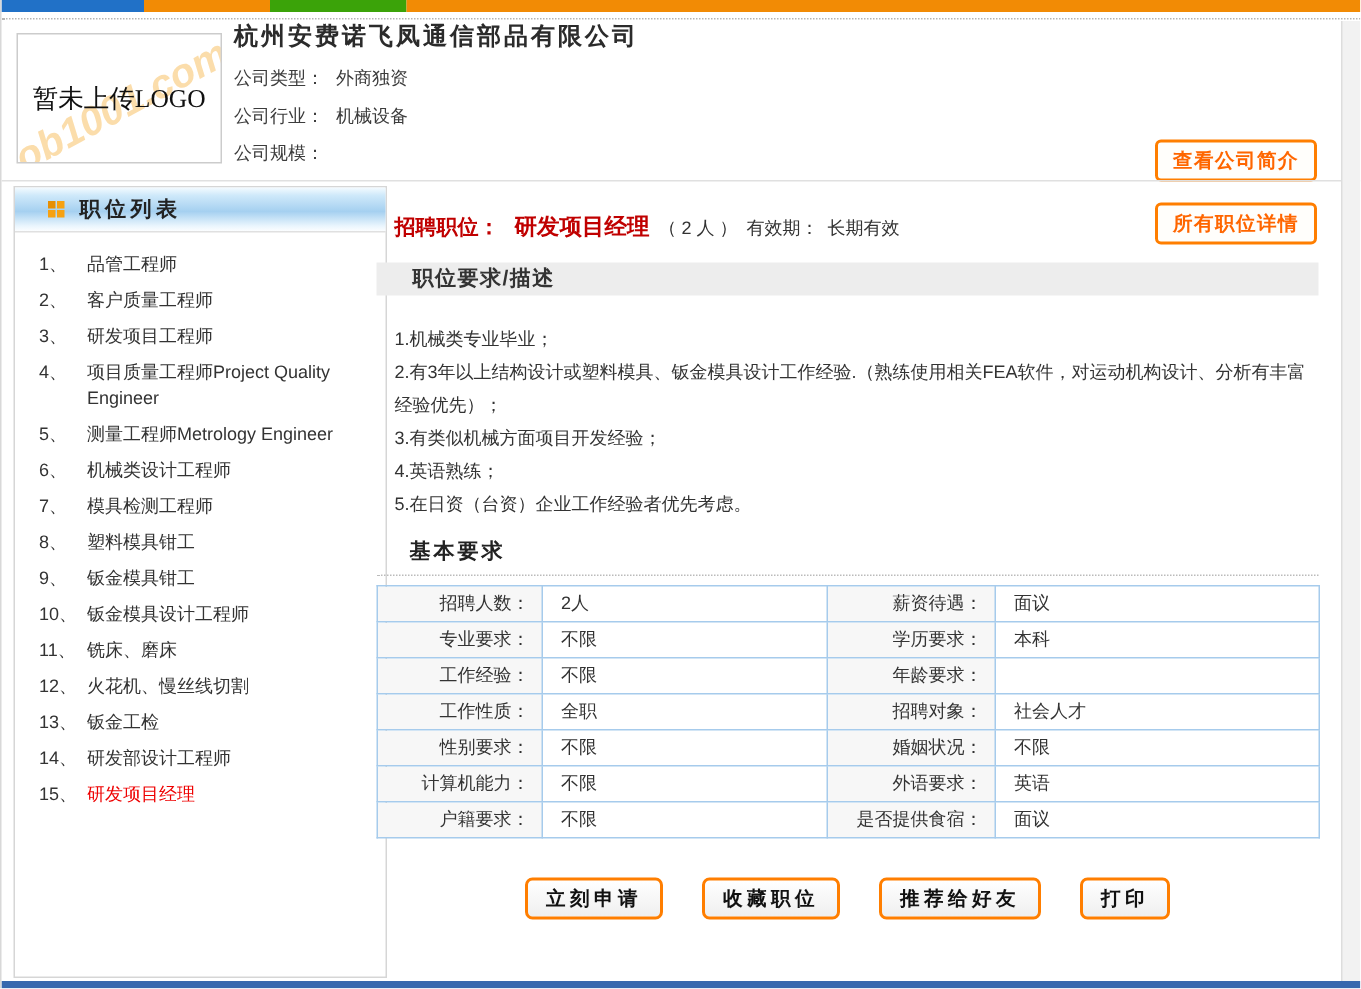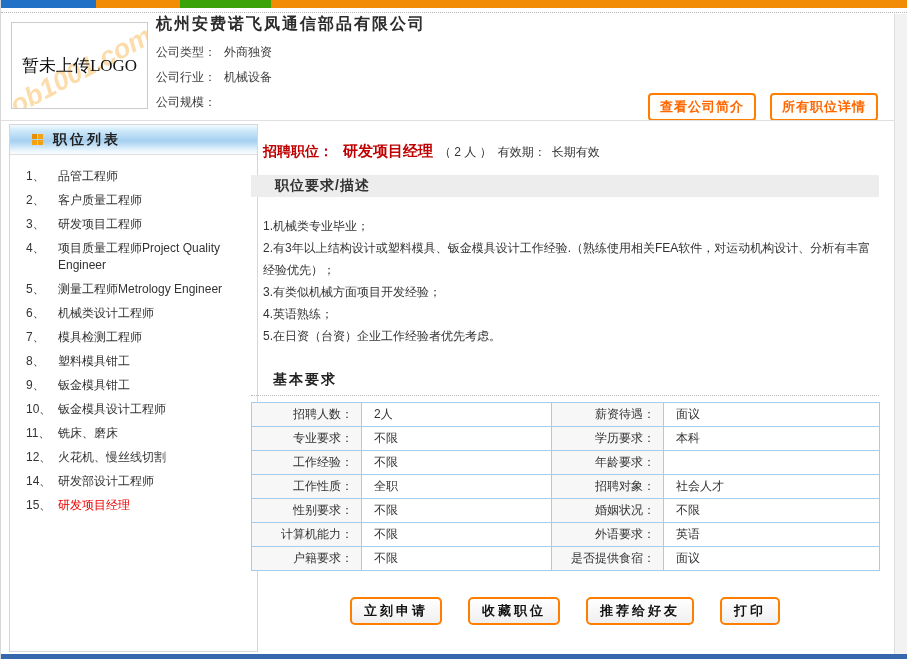--- a/index.html
+++ b/index.html
@@ -24,21 +24,21 @@
               font-size:27px; font-weight:bold; font-style:italic; color:#F5A623;
               opacity:.38; white-space:nowrap; }
   .logo-text { position:absolute; inset:0; display:flex; align-items:center; justify-content:center;
               font-size:17px; color:#111; z-index:2;
               font-family:"Liberation Serif","DejaVu Serif",serif; }
   .company-name { position:absolute; left:155px; top:14px; font-size:16px; font-weight:bold;
               color:#2b2b2b; letter-spacing:2px; }
   .company-fields { position:absolute; left:155px; top:44px; }
   .company-field { height:25px; font-size:12px; color:#3c3c3c; }
   .company-field .f-label { margin-right:8px; }
-  .header-buttons { position:absolute; top:93px; right:29px; display:flex; gap:14px; }
+  .header-buttons { position:absolute; top:93px; right:29px; display:flex; gap:14px;flex-direction:column; }
   .btn-outline { border:2px solid #FF7E00; border-radius:4px; background:#fffefb; color:#FF6600;
               font-size:13px; font-weight:bold; padding:3px 10px; letter-spacing:1px;
               cursor:pointer; font-family:inherit; }
   .header-divider { position:absolute; top:120px; left:0; right:0; border-top:1px solid #e0e0e0; }
 
   
   .sidebar { position:absolute; left:8px; top:124px; width:249px; bottom:7px;
              border:1px solid #d6d6d6; background:#fff; }
   .sidebar-header { height:30px; border-bottom:1px solid #e0e0e0;
              background:linear-gradient(180deg,#f4fbff 0%,#cfe9fa 18%,#a5d0f0 55%,#e9f5fd 88%,#fbfdff 100%);
@@ -57,21 +57,21 @@
 
   
   .main { position:absolute; left:250px; top:122px; width:628px; }
   .job-title-row { margin-top:20px; padding-left:12px; white-space:nowrap; }
   .jt-label { color:#C00000; font-weight:bold; font-size:14px; }
   .jt-name  { color:#C00000; font-weight:bold; font-size:15px; margin-left:10px; }
   .jt-meta  { font-size:12px; color:#333; margin-left:6px; }
   .section-bar { margin-top:14px; height:22px; background:#EDEDED; display:flex; align-items:center;
              padding-left:24px; font-size:14px; font-weight:bold; color:#333; letter-spacing:1px; }
   .requirements { padding:18px 8px 0 12px; font-size:12px; color:#333; line-height:22px; }
-  .basic-header { margin-top:24px; padding-left:22px; font-size:14px; font-weight:bold;
+  .basic-header { margin-top:12px; padding-left:22px; font-size:14px; font-weight:bold;
              color:#222; letter-spacing:2px; }
   .dotted-under { margin-top:6px; border-top:1px dotted #bbbbbb; }
   table.basic { border-collapse:collapse; width:628px; margin-top:6px; table-layout:fixed; }
   table.basic td { border:1px solid #A6CBEC; height:24px; font-size:12px; color:#333;
              overflow:hidden; white-space:nowrap; }
   td.lbl { background:#F7F7F7; text-align:right; padding-right:8px; }
   td.val { padding-left:12px; background:#fff; }
   .actions { margin-top:26px; display:flex; justify-content:center; gap:26px; }
   .btn-action { border:2px solid #FF7E00; border-radius:5px;
              background:linear-gradient(#ffffff,#efefef); color:#111; font-weight:bold;
@@ -171,20 +171,24 @@
         </li>
       <li>
           <span class="job-num">11、</span>
           <span class="job-label">铣床、磨床</span>
         </li>
       <li>
           <span class="job-num">12、</span>
           <span class="job-label">火花机、慢丝线切割</span>
         </li>
       <li>
+          <span class="job-num">13、</span>
+          <span class="job-label">钣金工检</span>
+        </li>
+      <li>
           <span class="job-num">14、</span>
           <span class="job-label">研发部设计工程师</span>
         </li>
       <li class="active">
           <span class="job-num">15、</span>
           <span class="job-label">研发项目经理</span>
         </li>
     </ul>
   </aside>
 

